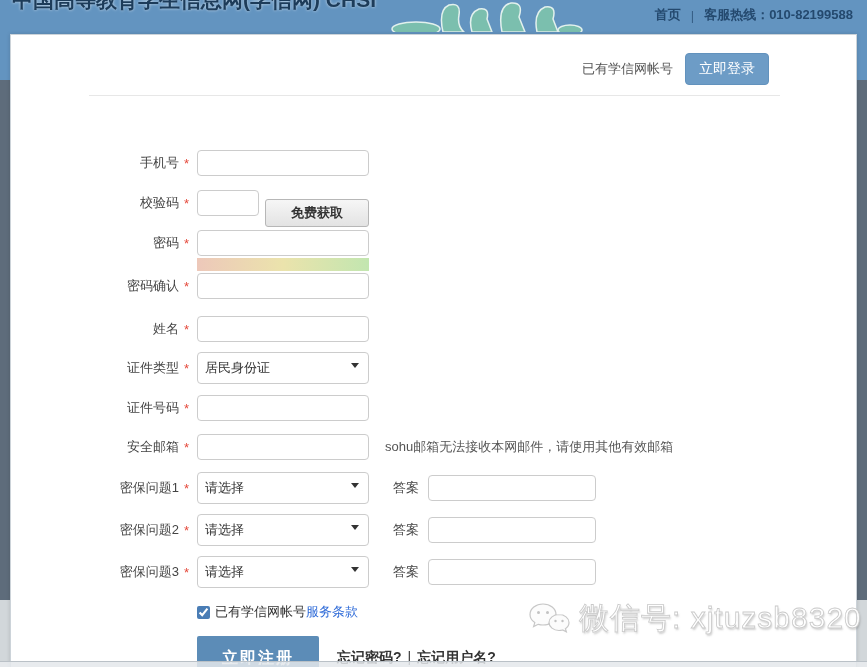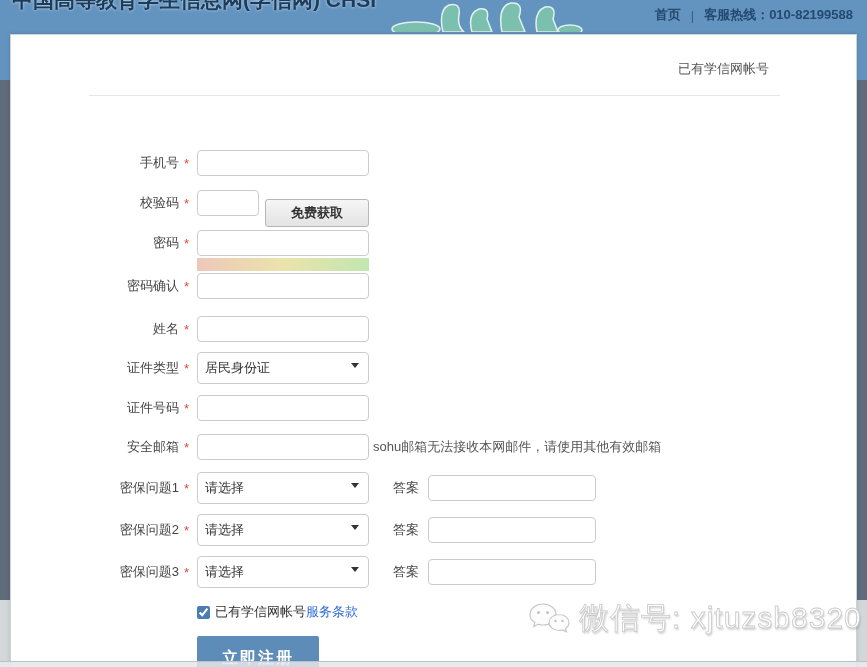--- a/index.html
+++ b/index.html
@@ -29,21 +29,21 @@
   
   .row { position:absolute; left:0; width:100%; height:28px; display:flex; align-items:center; }
   .lbl { width:178px; margin-right:8px; display:flex; justify-content:flex-end; align-items:center; gap:5px; font-size:13px; color:#444; }
   .req { color:#e5493b; font-size:13px; line-height:1; }
   .txt { width:172px; height:26px; border:1px solid #ccc; border-radius:4px; padding:0 7px; font-size:13px; color:#333; font-family:inherit; outline:none; }
   .txt.small { width:62px; }
   .get-code-btn { margin-left:6px; width:104px; height:28px; background:linear-gradient(#f6f6f6,#e3e3e3); border:1px solid #b7b7b7; border-radius:3px; font-size:13px; font-weight:bold; color:#333; cursor:pointer; font-family:inherit;margin-top:20px; }
   .sel { position:relative; width:172px; height:26px; border:1px solid #ccc; border-radius:4px; background:#fff; display:flex; align-items:center; padding:15px 7px; font-size:13px; color:#333; cursor:pointer; }
   .caret { position:absolute; right:9px; top:10px; width:0; height:0; border-left:4px solid transparent; border-right:4px solid transparent; border-top:5px solid #333; }
   .strength-bar { position:absolute; left:186px; top:223px; width:172px; height:13px; background:linear-gradient(to right,#edc8ba,#ebe3ac,#c2e6b0); }
-  .hint { margin-left:4px; font-size:13px; color:#555; }
+  .hint { margin-left:16px; font-size:13px; color:#555; }
   .answer-lbl { margin-left:24px; margin-right:9px; font-size:13px; color:#444; }
   .txt.answer { width:168px; }
   .row-agree { position:absolute; left:186px; top:568px; display:flex; align-items:center; font-size:13px; color:#333; }
   .row-agree input { width:13px; height:13px; margin-right:5px; accent-color:#4a7db5; cursor:pointer; }
   .terms-link { color:#2f6bd8; text-decoration:none; cursor:pointer; }
   .row-submit { position:absolute; left:186px; top:601px; display:flex; align-items:center; gap:18px; }
   .submit-btn { width:122px; height:44px; background:#5c8cb7; color:#fff; border:none; border-radius:2px; font-size:16px; font-weight:bold; letter-spacing:2px; cursor:pointer; font-family:inherit; }
   .forgot { font-size:14px; font-weight:bold; color:#333; }
   .forgot a { color:#333; text-decoration:none; cursor:pointer; }
   .forgot-sep { margin:0 6px; font-weight:normal; }
@@ -72,20 +72,21 @@
     <span class="nav-sep">|</span>
     <span>客服热线：010-82199588</span>
   </div>
 </div>
 
 <div class="card">
 
 
   <div class="login-area">
     <span class="have-account">已有学信网帐号</span>
+    <button class="login-btn">立即登录</button>
   </div>
 
   <div class="title-divider"></div>
 
 
   <div class="row" style="top:114px">
     <div class="lbl">
         <span>手机号</span>
         <span class="req">*</span>
       </div>
@@ -195,20 +196,23 @@
   </div>
 
   <div class="row-agree">
     <input type="checkbox" checked="" style="">
     <span>已有学信网帐号</span>
       <a class="terms-link">服务条款</a>
   </div>
 
   <div class="row-submit">
     <button class="submit-btn">立即注册</button>
+    <span class="forgot">
+      <a>忘记密码?</a><span class="forgot-sep">|</span><a>忘记用户名?</a>
+    </span>
   </div>
 
 </div>
 
 <div class="watermark">
   <svg width="42" height="36" viewBox="0 0 42 36">
     <g fill="rgba(252,252,252,0.95)" stroke="rgba(185,185,185,0.8)" stroke-width="1.2">
       <path d="M15,3 C7.8,3 2,7.7 2,13.5 c0,3.3 1.9,6.2 4.8,8.1 L5.6,25.6 l4.6-2.3 c1.5,.4 3.2,.7 4.8,.7 7.2,0 13-4.7 13-10.5 S22.2,3 15,3 Z"></path>
       <path d="M31,13.5 c-5.5,0 -10,3.6 -10,8 0,4.4 4.5,8 10,8 1.3,0 2.5,-.2 3.6,-.5 l3.8,1.9 -1,-3.2 c2.2,-1.5 3.6,-3.7 3.6,-6.2 0,-4.4 -4.5,-8 -10,-8 Z"></path>
     </g>

